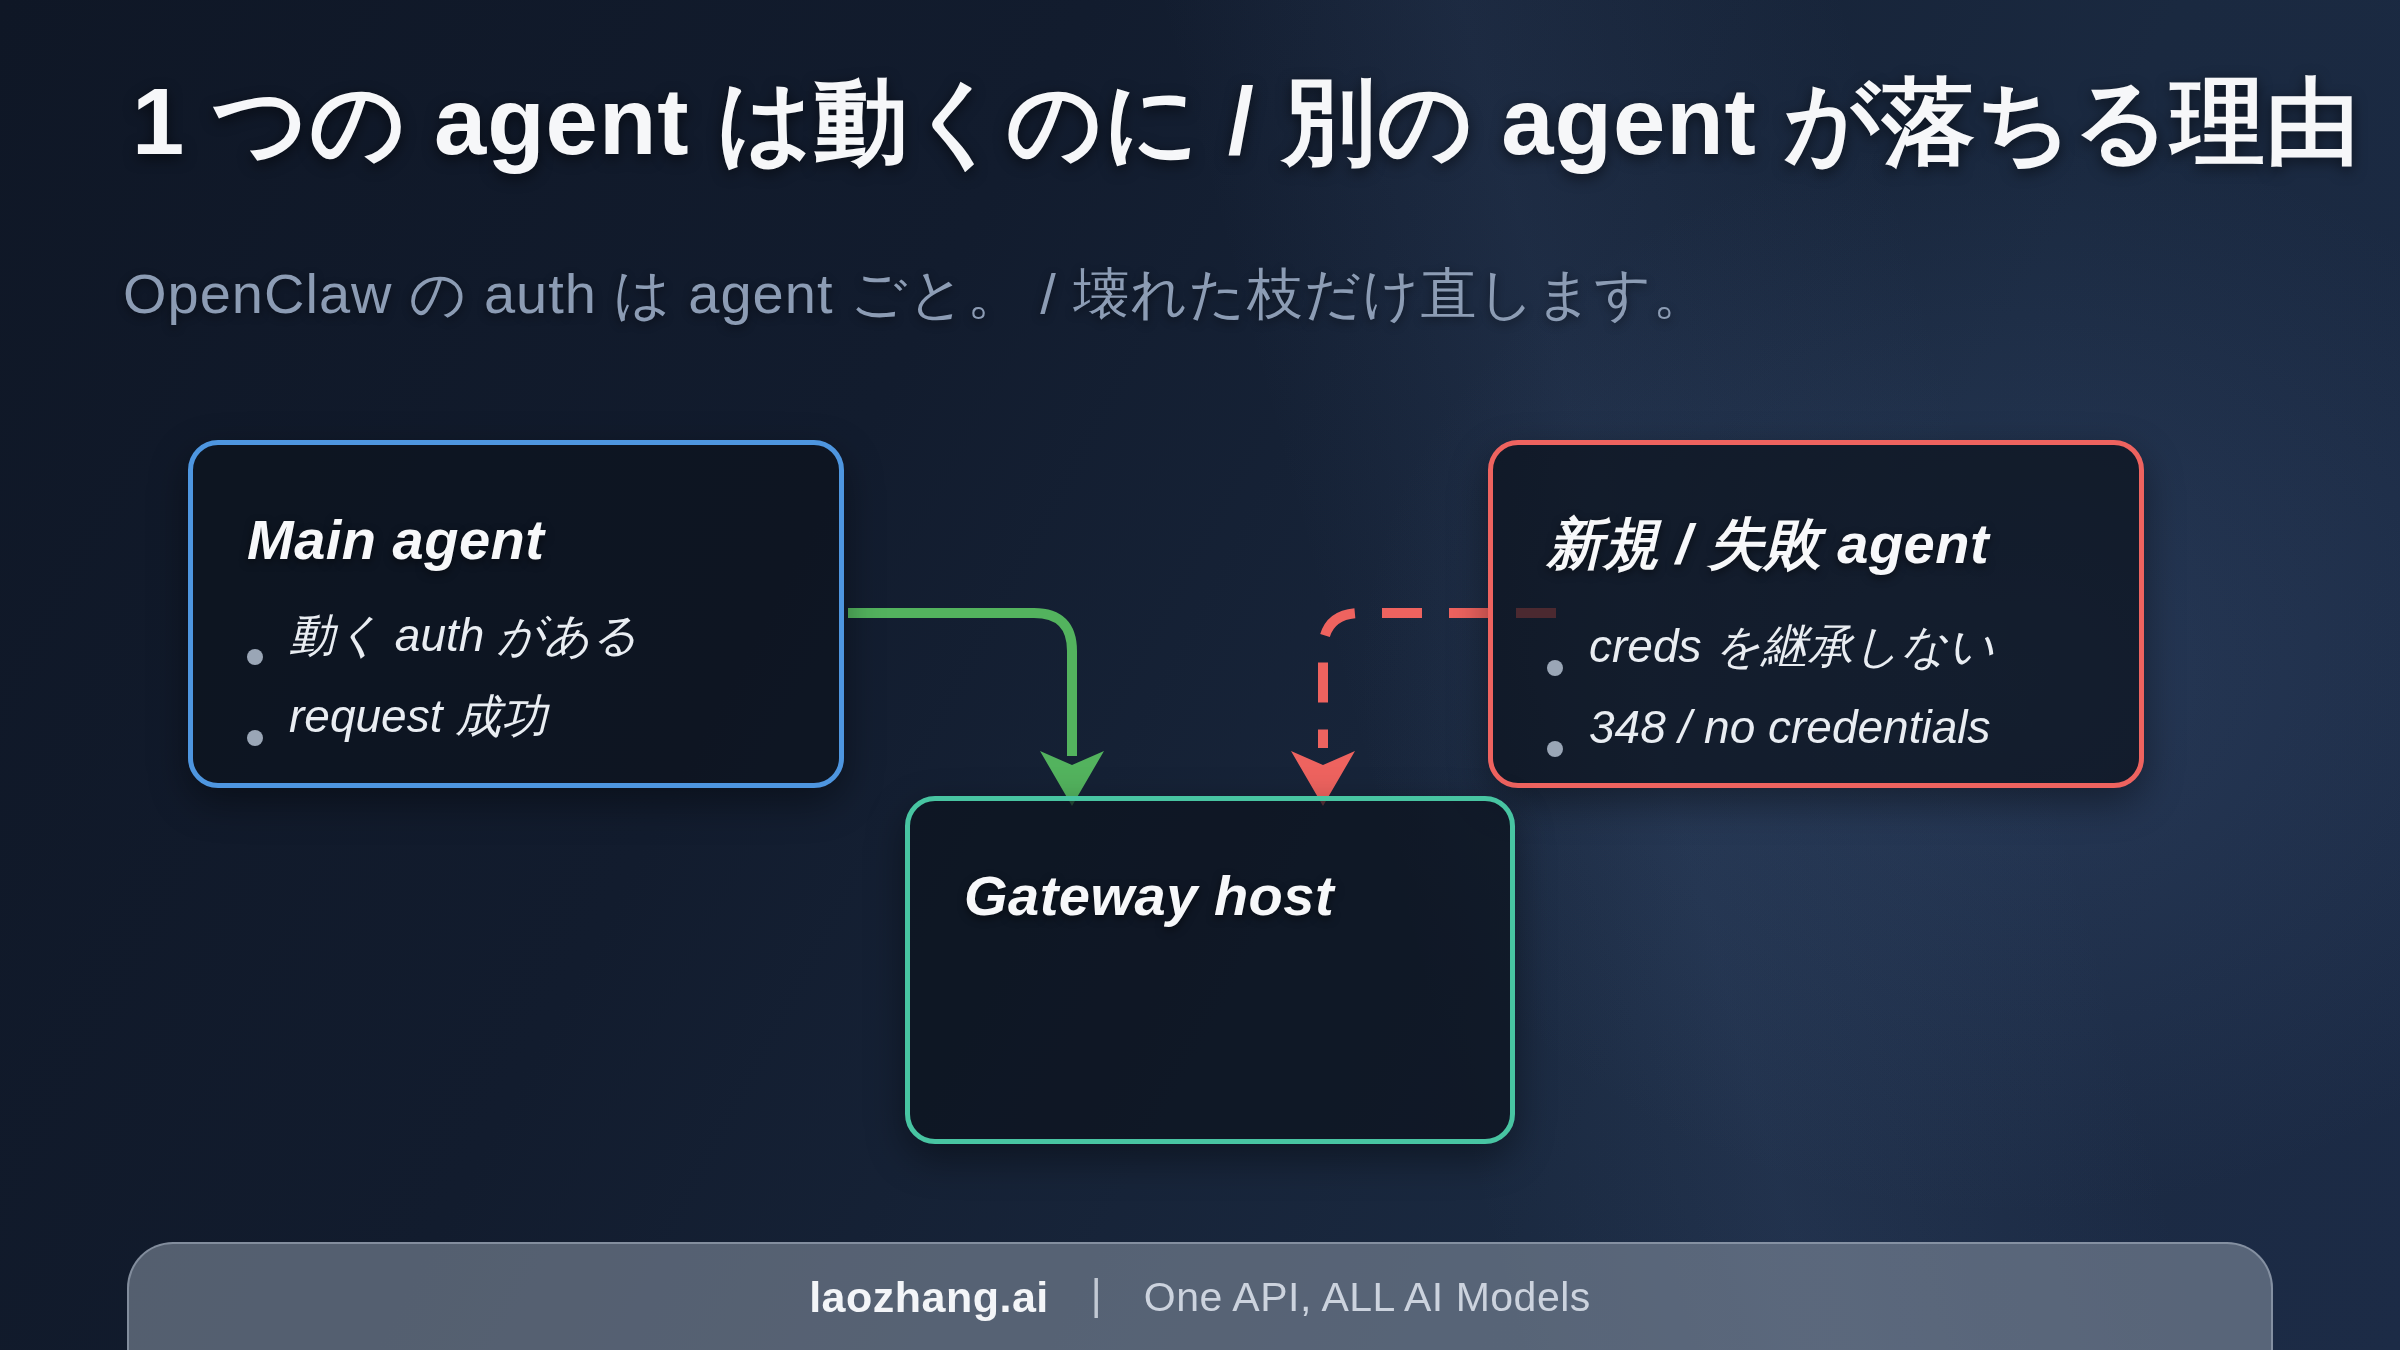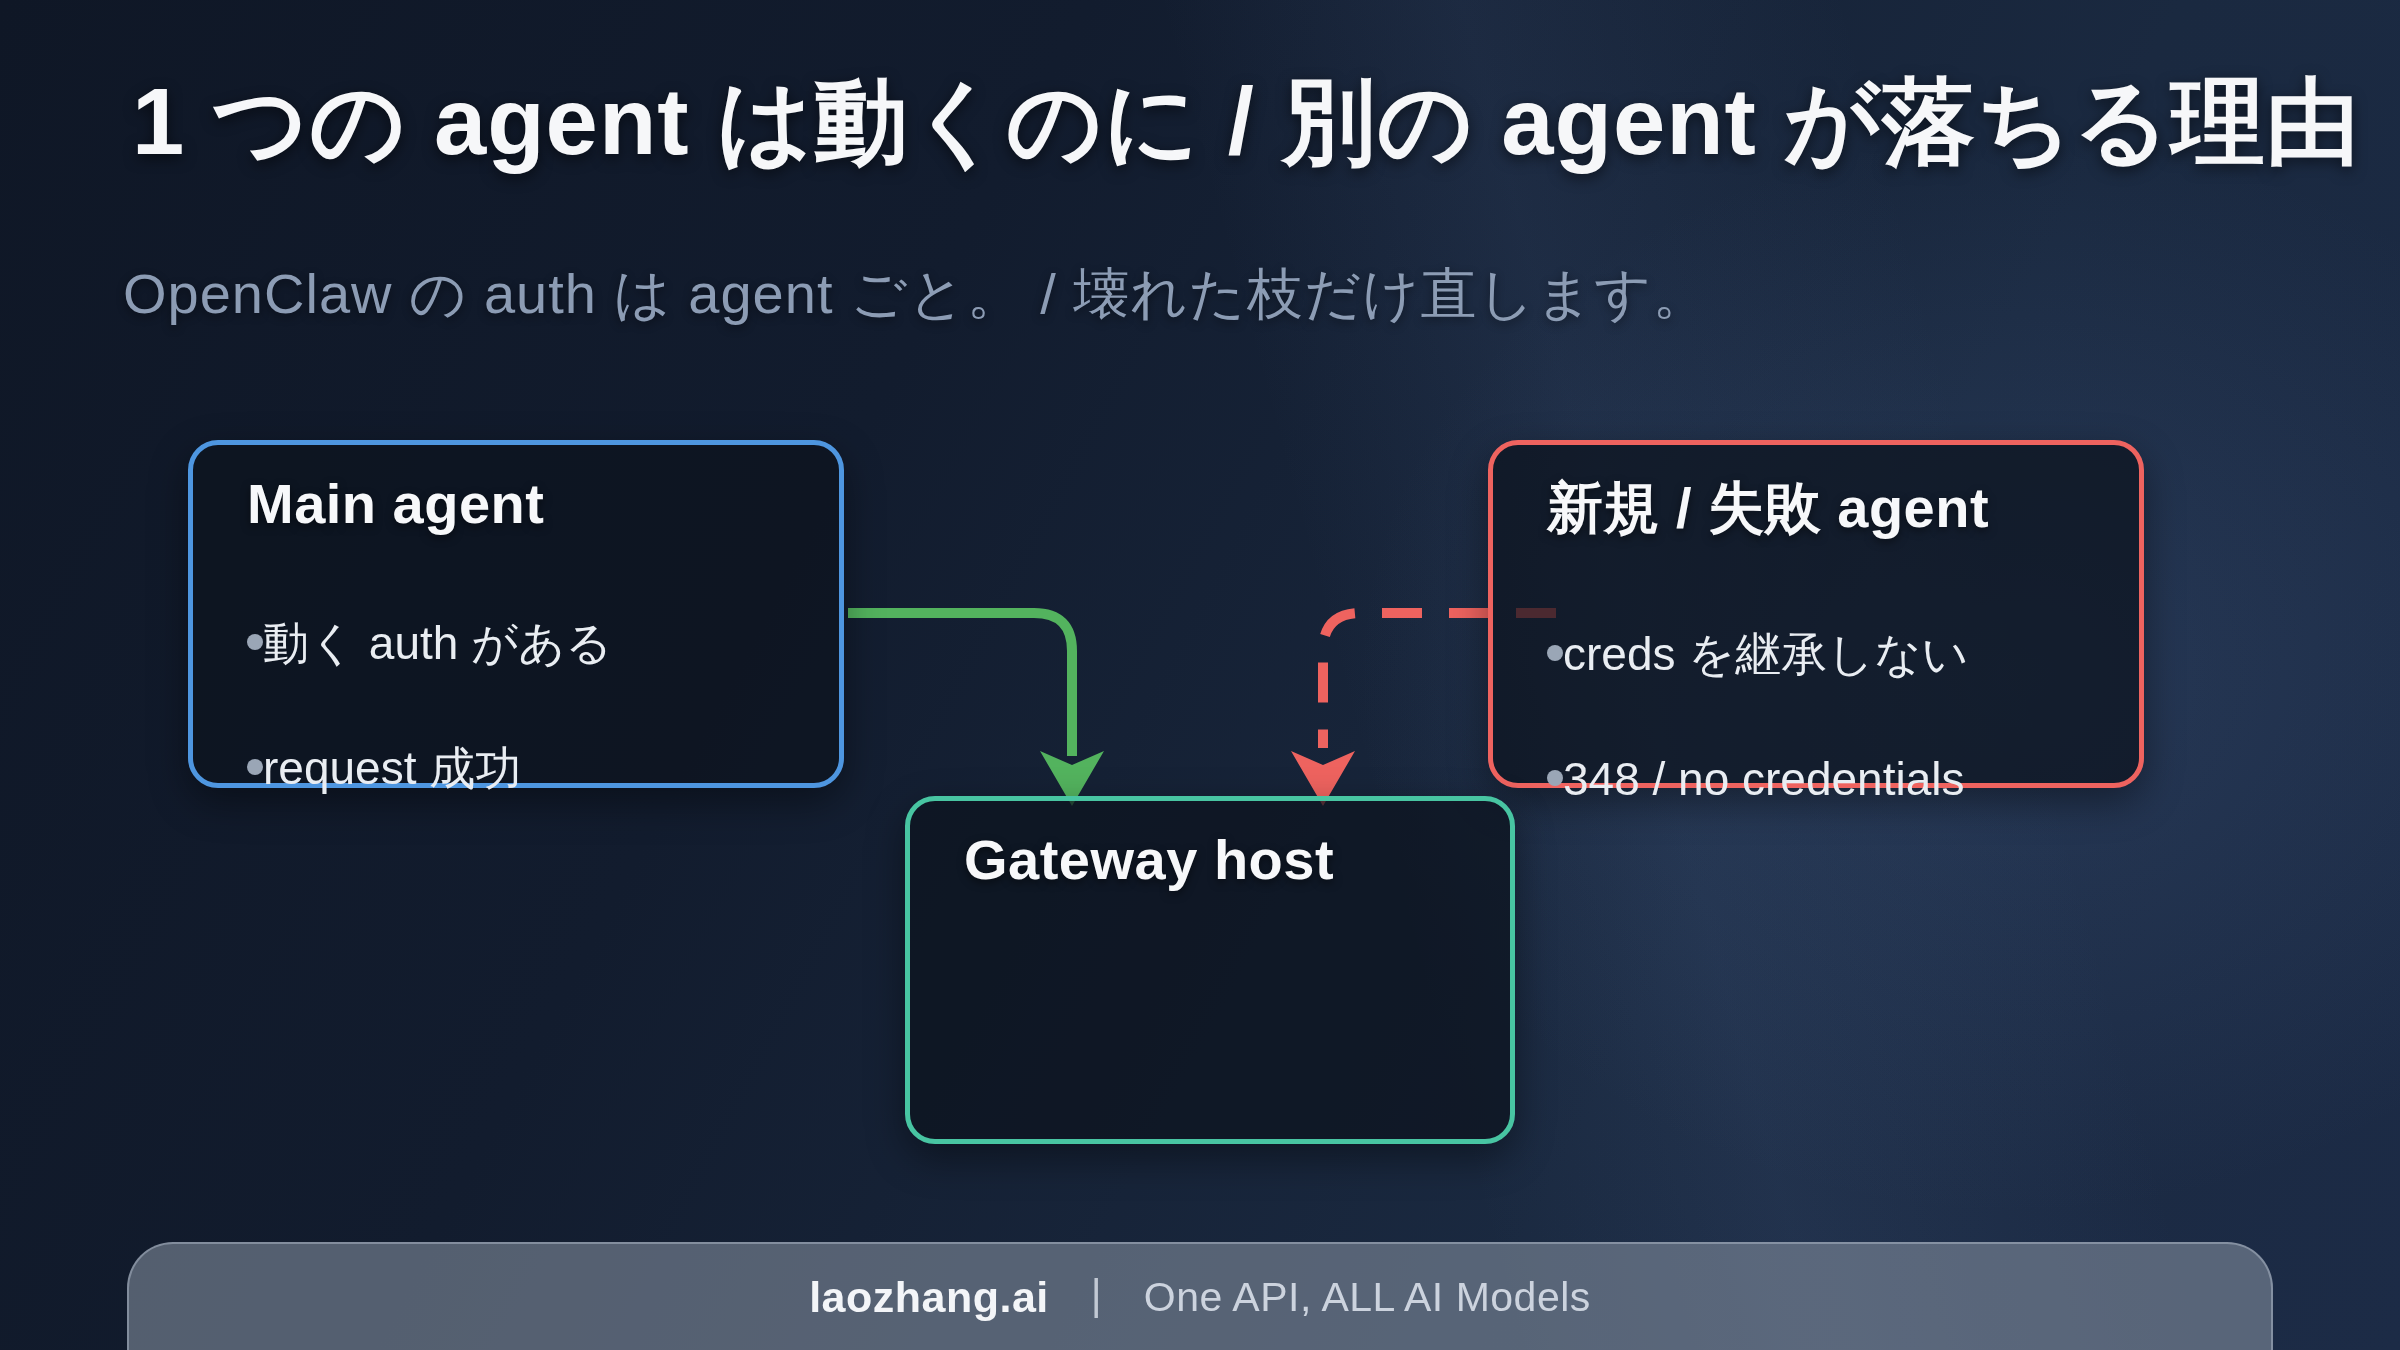--- a/index.html
+++ b/index.html
@@ -24,32 +24,33 @@
   .subtitle{
     position:absolute;left:123px;top:258px;width:2150px;
     font-size:56px;font-weight:500;letter-spacing:1px;
     color:#8c9cb4;line-height:1.3;white-space:nowrap;
     text-shadow:0 3px 10px rgba(0,0,0,0.45);
   }
   .node{
     position:absolute;box-sizing:border-box;
     border-radius:30px;background:rgba(12,19,31,0.72);
     box-shadow:0 14px 38px rgba(0,0,0,0.40);
-    padding:20px 50px;
+    padding:56px 50px;
+    font-style:italic;
   }
   .node-main{left:188px;top:440px;width:656px;height:348px;border:5px solid #4e96e0;}
   .node-fail{left:1488px;top:440px;width:656px;height:348px;border:5px solid #ee635f;}
   .node-gateway{left:905px;top:796px;width:610px;height:348px;border:5px solid #48c5a2;}
   .node-title{
     font-size:56px;font-weight:800;color:#f7f8fa;
     margin:6px 0 34px 4px;letter-spacing:0.5px;
     text-shadow:0 3px 8px rgba(0,0,0,0.5);
   }
   .bullets{display:flex;flex-direction:column;gap:22px;margin-left:4px;}
-  .bullet{display:flex;align-items:flex-start;font-size:46px;color:#e9edf2;line-height:1.28;margin-top:44px;}
+  .bullet{display:flex;align-items:flex-end;gap:26px;font-size:46px;color:#e9edf2;line-height:1.28;}
   .dot{
     flex:0 0 auto;width:16px;height:16px;border-radius:50%;
     background:#9aa6b6;margin-top:20px;
   }
   .arrow-layer{position:absolute;left:0;top:0;width:2400px;height:1350px;pointer-events:none;}
   .footer{
     position:absolute;left:127px;top:1242px;width:2146px;height:108px;
     box-sizing:border-box;
     background:rgba(126,137,154,0.62);
     border:2px solid rgba(170,180,196,0.55);

